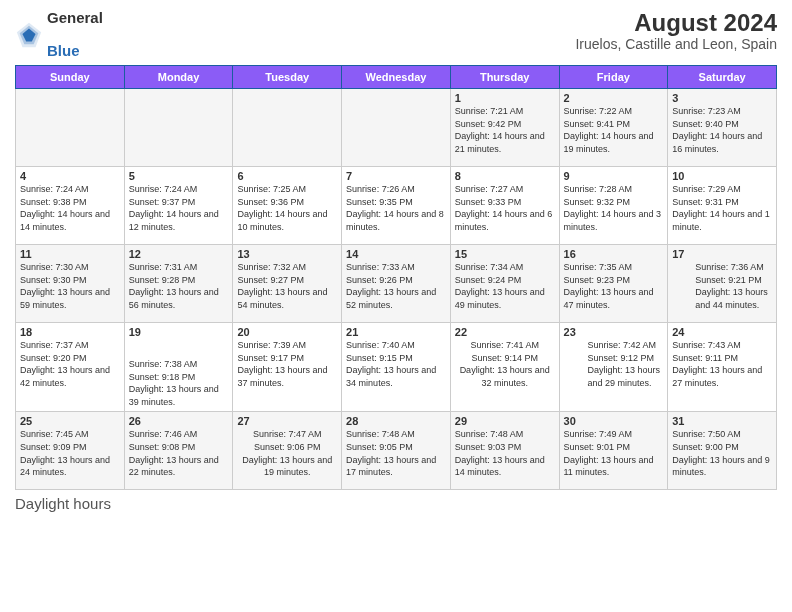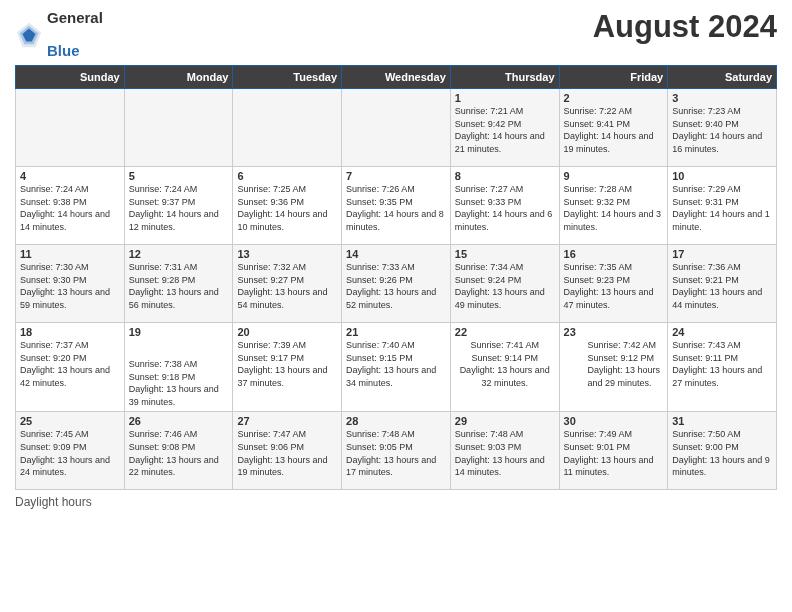--- a/index.html
+++ b/index.html
@@ -43,41 +43,41 @@
       color: #2a6db5;
     }
     .logo-icon {
       width: 28px;
       height: 28px;
     }
     .title-block {
       text-align: right;
     }
     .cal-title {
-      font-size: 31px;
+      font-size: 24px;
       font-weight: bold;
       color: #333;
       line-height: 1.1;
     }
     .cal-subtitle {
       font-size: 14px;
       color: #555;
     }
     table {
       width: 100%;
       border-collapse: collapse;
       table-layout: fixed;
     }
     thead tr th {
-      background: #404040;
+      background: #8b5cf6;
       color: #fff;
       font-size: 11px;
       font-weight: bold;
       padding: 5px 4px;
-      text-align: right;
+      text-align: center;
       border: 1px solid #1a5da0;
     }
     tbody tr td {
       border: 1px solid #ccc;
       vertical-align: top;
       padding: 3px 4px;
       font-size: 9.5px;
       color: #333;
       height: 78px;
       background: #fff;
@@ -92,21 +92,21 @@
       display: block;
       margin-bottom: 1px;
     }
     .day-info {
       font-size: 9px;
       line-height: 1.4;
       color: #333;
     }
     .footer {
       margin-top: 5px;
-      font-size: 12px;
+      font-size: 15px;
       color: #555;
     }
   </style>
 </head>
 <body>
 
 <div class="container">
   <div class="header">
     <div class="logo">
       <svg class="logo-icon" viewBox="0 0 30 30" xmlns="http://www.w3.org/2000/svg">
@@ -114,20 +114,21 @@
         <polygon points="15,5 25,13 20,25 10,25 5,13" fill="#2a6db5" opacity="0.3"></polygon>
         <polygon points="15,8 22,14 18,22 12,22 8,14" fill="#2a6db5"></polygon>
       </svg>
       <div class="logo-text">
         <span class="logo-general">General</span>
         <span class="logo-blue">Blue</span>
       </div>
     </div>
     <div class="title-block">
       <div class="cal-title">August 2024</div>
+      <div class="cal-subtitle">Iruelos, Castille and Leon, Spain</div>
     </div>
   </div>
 
   <table>
     <thead>
       <tr>
         <th>Sunday</th>
         <th>Monday</th>
         <th>Tuesday</th>
         <th>Wednesday</th>
@@ -237,21 +238,21 @@
 Daylight: 13 hours and 49 minutes.</div>
           </td>
           <td>
             <span class="day-num">16</span>
             <div class="day-info" style="white-space: pre-line;">Sunrise: 7:35 AM
 Sunset: 9:23 PM
 Daylight: 13 hours and 47 minutes.</div>
           </td>
           <td>
             <span class="day-num">17</span>
-            <div class="day-info" style="white-space: pre-line;">Sunrise: 7:36 AM
+            <div class="day-info" style="white-space: pre-line; margin-left: 23px;">Sunrise: 7:36 AM
 Sunset: 9:21 PM
 Daylight: 13 hours and 44 minutes.</div>
           </td>
         </tr>
         <tr>
           <td>
             <span class="day-num">18</span>
             <div class="day-info" style="white-space: pre-line;">Sunrise: 7:37 AM
 Sunset: 9:20 PM
 Daylight: 13 hours and 42 minutes.</div>
@@ -301,21 +302,21 @@
 Daylight: 13 hours and 24 minutes.</div>
           </td>
           <td>
             <span class="day-num">26</span>
             <div class="day-info" style="white-space: pre-line;">Sunrise: 7:46 AM
 Sunset: 9:08 PM
 Daylight: 13 hours and 22 minutes.</div>
           </td>
           <td>
             <span class="day-num">27</span>
-            <div class="day-info" style="white-space: pre-line;">Sunrise: 7:47 AM
+            <div class="day-info" style="white-space: pre-line; text-align: center;">Sunrise: 7:47 AM
 Sunset: 9:06 PM
 Daylight: 13 hours and 19 minutes.</div>
           </td>
           <td>
             <span class="day-num">28</span>
             <div class="day-info" style="white-space: pre-line;">Sunrise: 7:48 AM
 Sunset: 9:05 PM
 Daylight: 13 hours and 17 minutes.</div>
           </td>
           <td>

